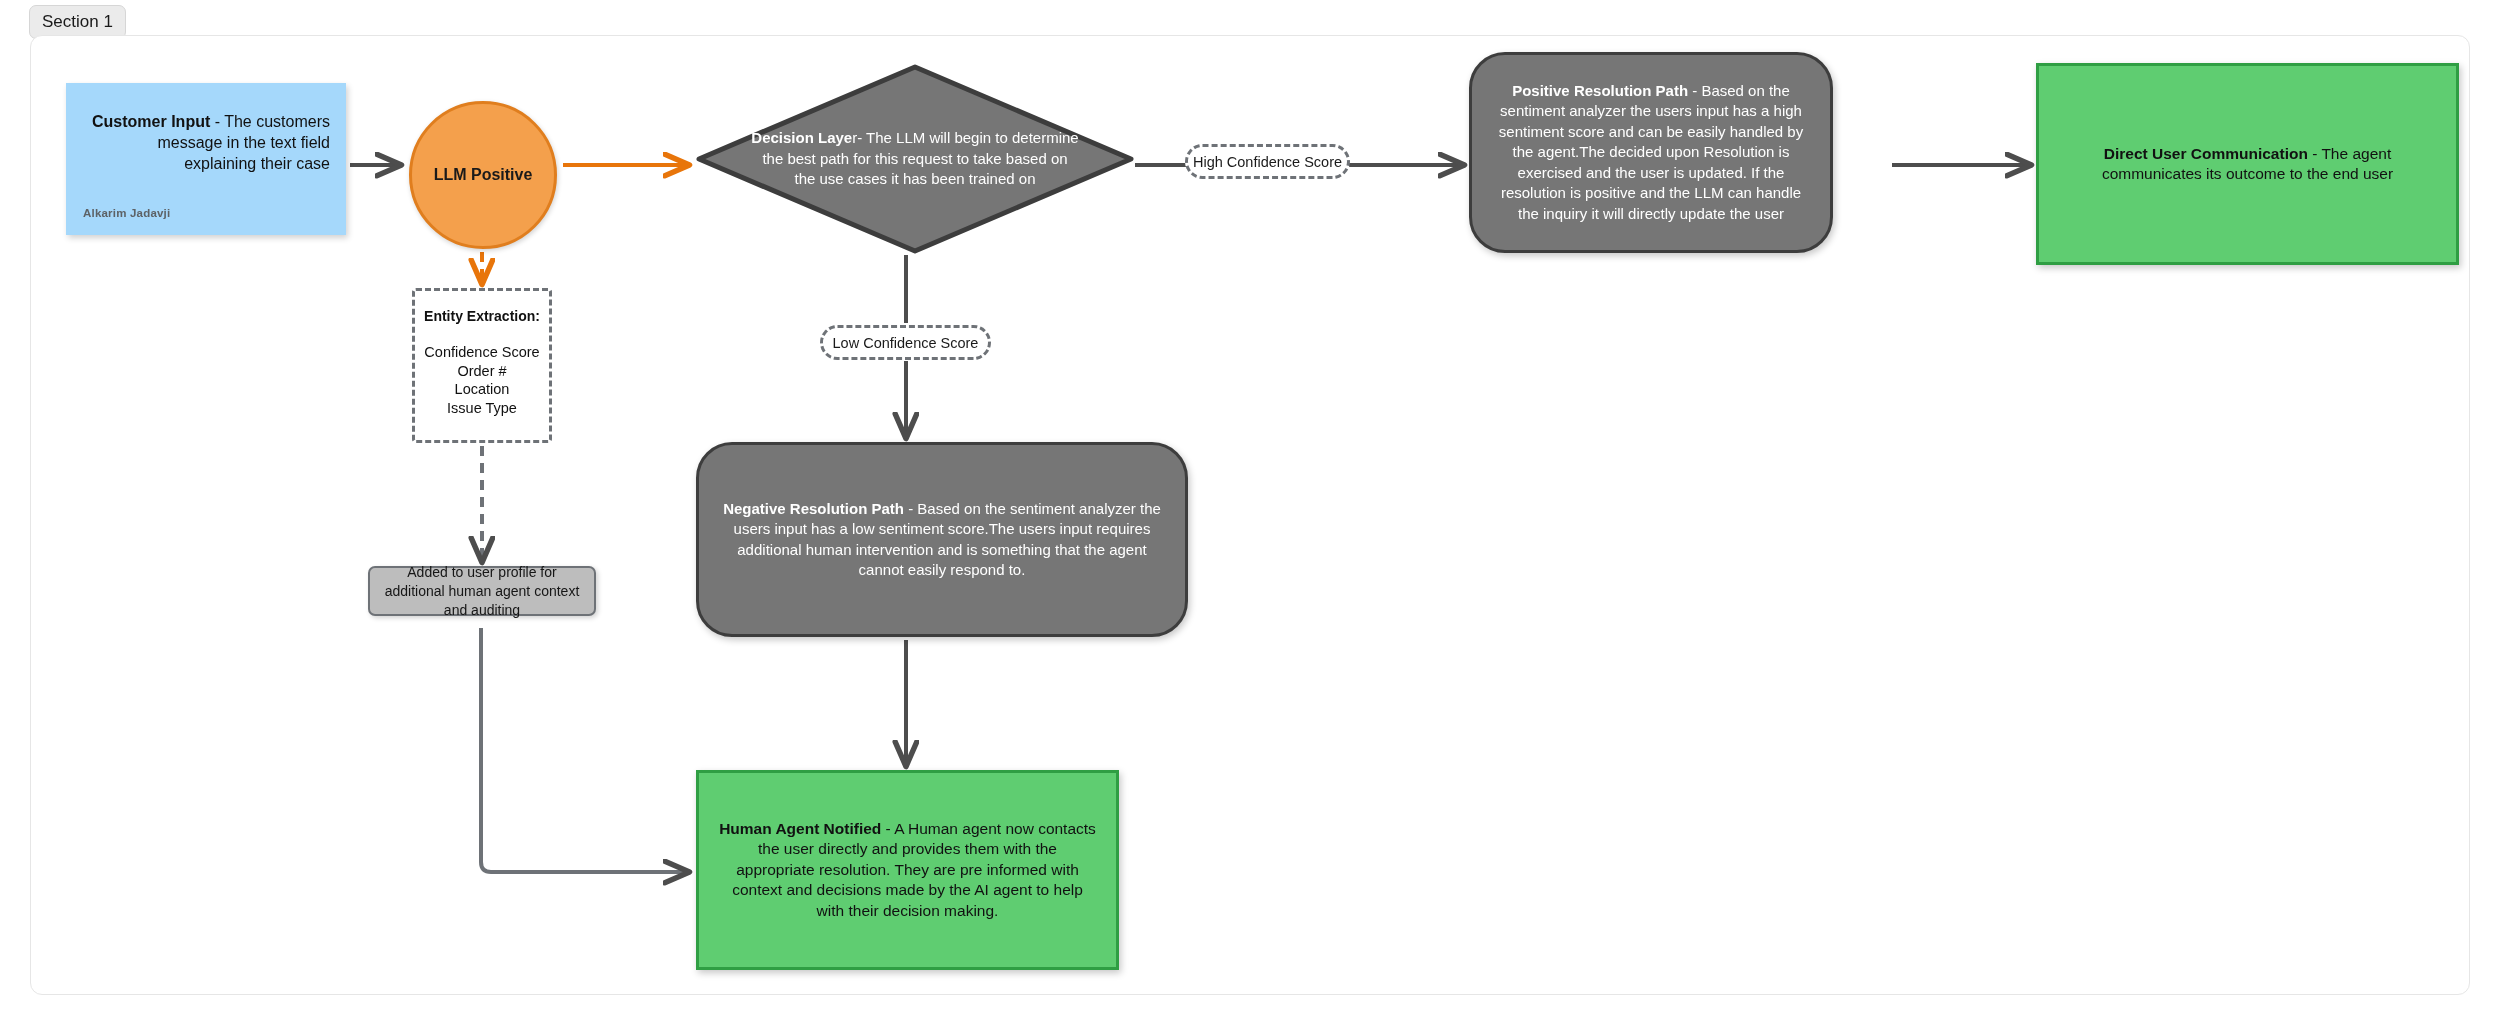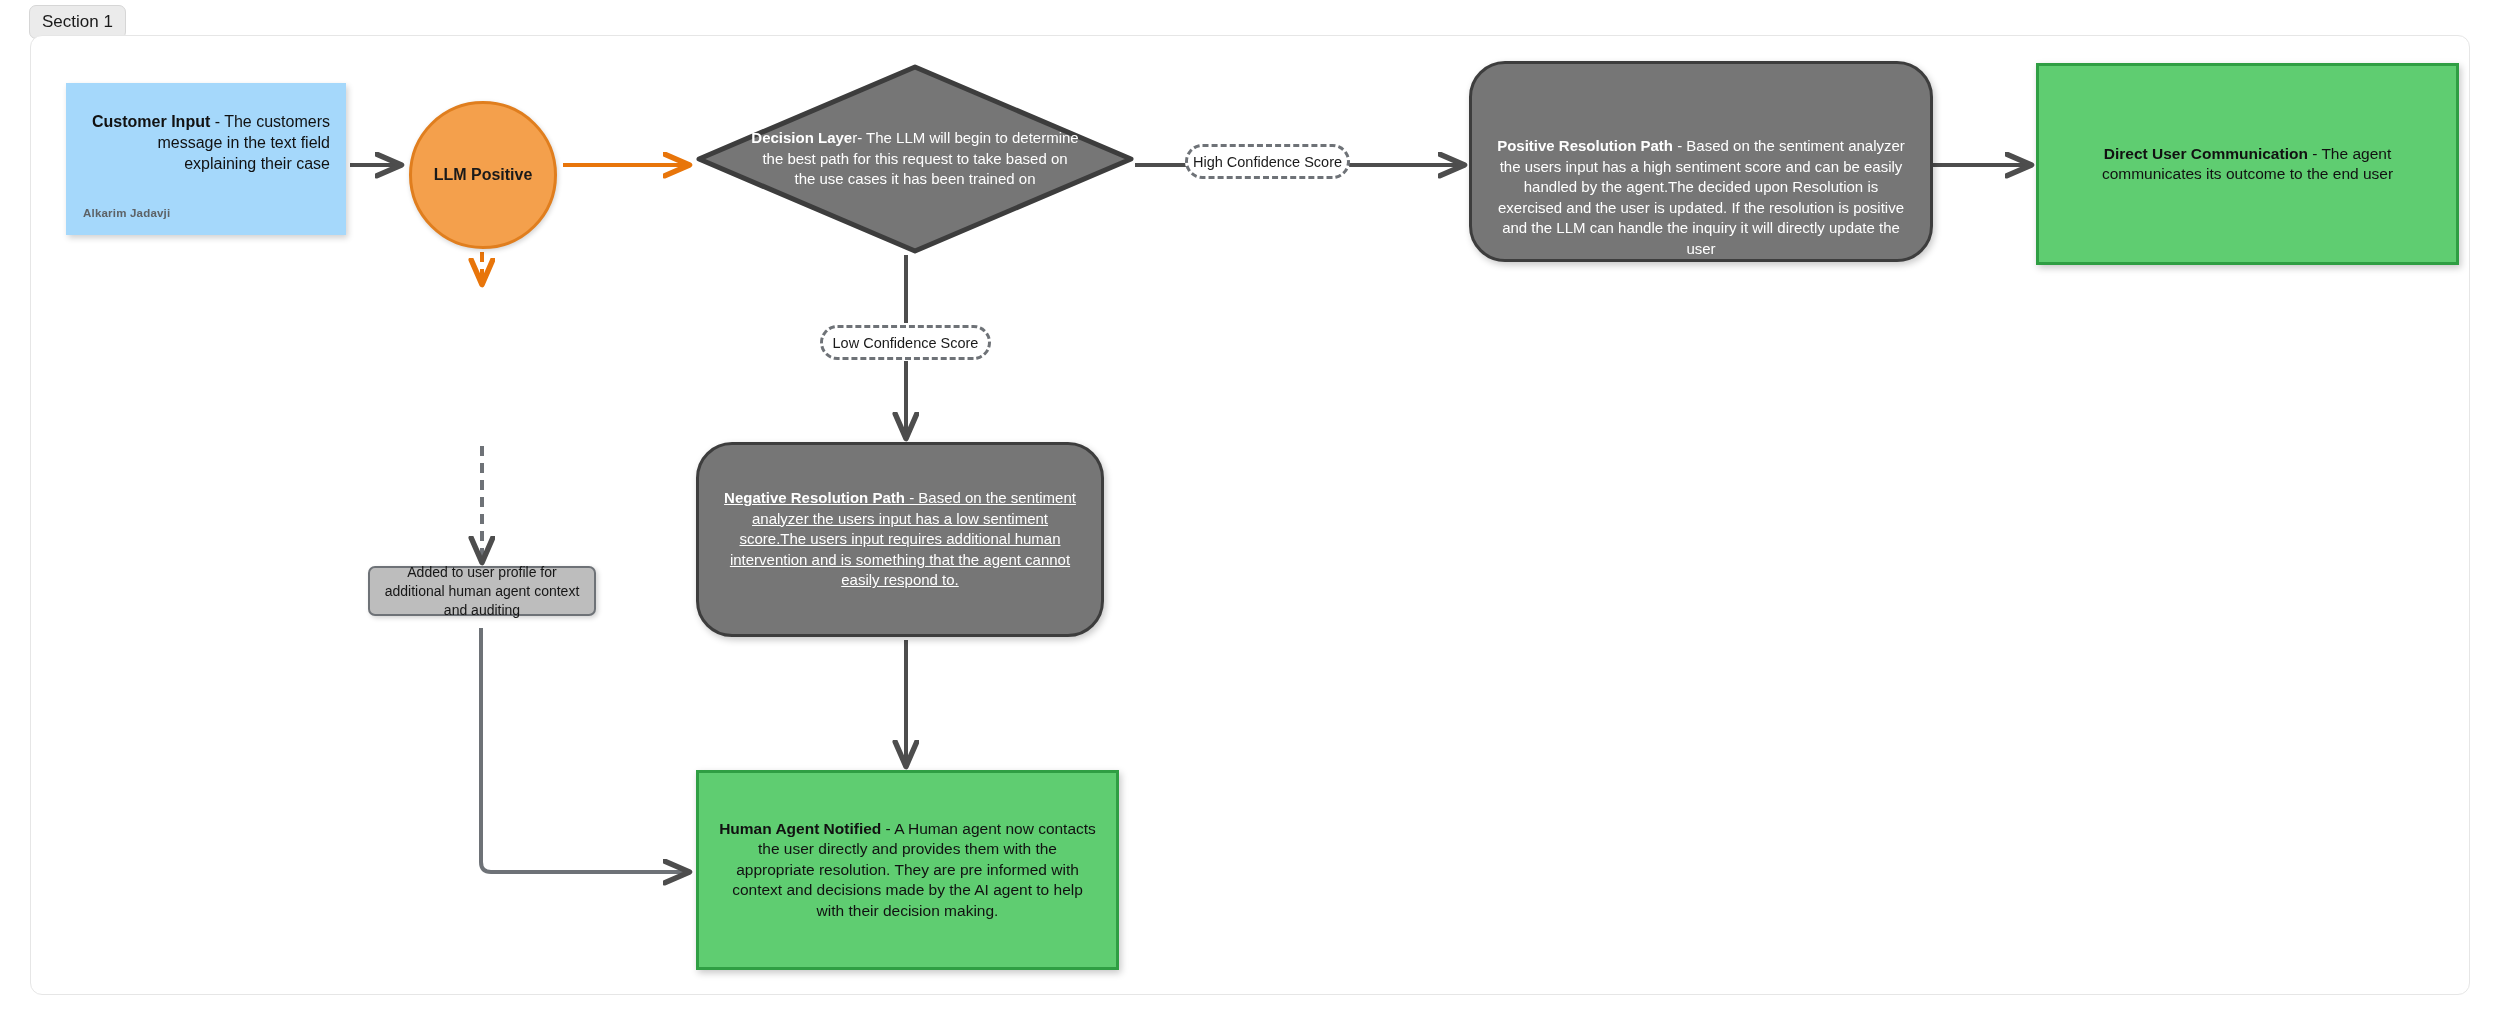--- a/index.html
+++ b/index.html
@@ -91,22 +91,22 @@
   
   .proc {
     background: #767676;
     border: 3px solid #3d3d3d;
     border-radius: 36px;
     color: #ffffff;
     box-shadow: 2px 3px 7px rgba(0,0,0,0.22);
   }
   .proc .txt { font-size: 15px; line-height: 20.5px; padding: 0 22px; }
 
-  .n-positive { left: 1469px; top: 61px; width: 464px; height: 201px; align-items: flex-end; }
-  .n-negative { left: 696px; top: 442px; width: 408px; height: 195px; text-decoration: underline; }
+  .n-positive { left: 1469px; top: 52px; width: 364px; height: 201px; }
+  .n-negative { left: 696px; top: 442px; width: 492px; height: 195px; }
 
   
   .green {
     background: #5fcd71;
     border: 3px solid #2f9e43;
     color: #111;
     box-shadow: 2px 3px 7px rgba(0,0,0,0.22);
   }
   .green .txt { font-size: 15.5px; line-height: 20.5px; padding: 0 20px; }
 
@@ -181,20 +181,27 @@
 
   <div class="node n-customer">
     <div class="body"><b>Customer Input</b><span> - The customers message in the text field explaining their case</span></div>
     <div class="author">Alkarim Jadavji</div>
   </div>
 
   <div class="node n-llm">
     <span class="txt">LLM Positive</span>
   </div>
 
+  <div class="node n-entity">
+    <div class="ttl">Entity Extraction:</div>
+    <div class="li">Confidence Score</div>
+    <div class="li">Order #</div>
+    <div class="li">Location</div>
+    <div class="li">Issue Type</div>
+  </div>
 
   <div class="node n-decision">
     <svg class="dsvg" width="440" height="192" viewBox="0 0 440 192" xmlns="http://www.w3.org/2000/svg">
       <polygon points="220,4 436,96 220,188 4,96" fill="#767676" stroke="#3d3d3d" stroke-width="5" stroke-linejoin="round"></polygon>
     </svg>
     <div class="dtext"><b>Decision Laye</b><span>r- The LLM will begin to determine the best path for this request to take based on the use cases it has been trained on</span></div>
   </div>
 
   <div class="node pill n-highconf">
     <span class="txt">High Confidence Score</span>

